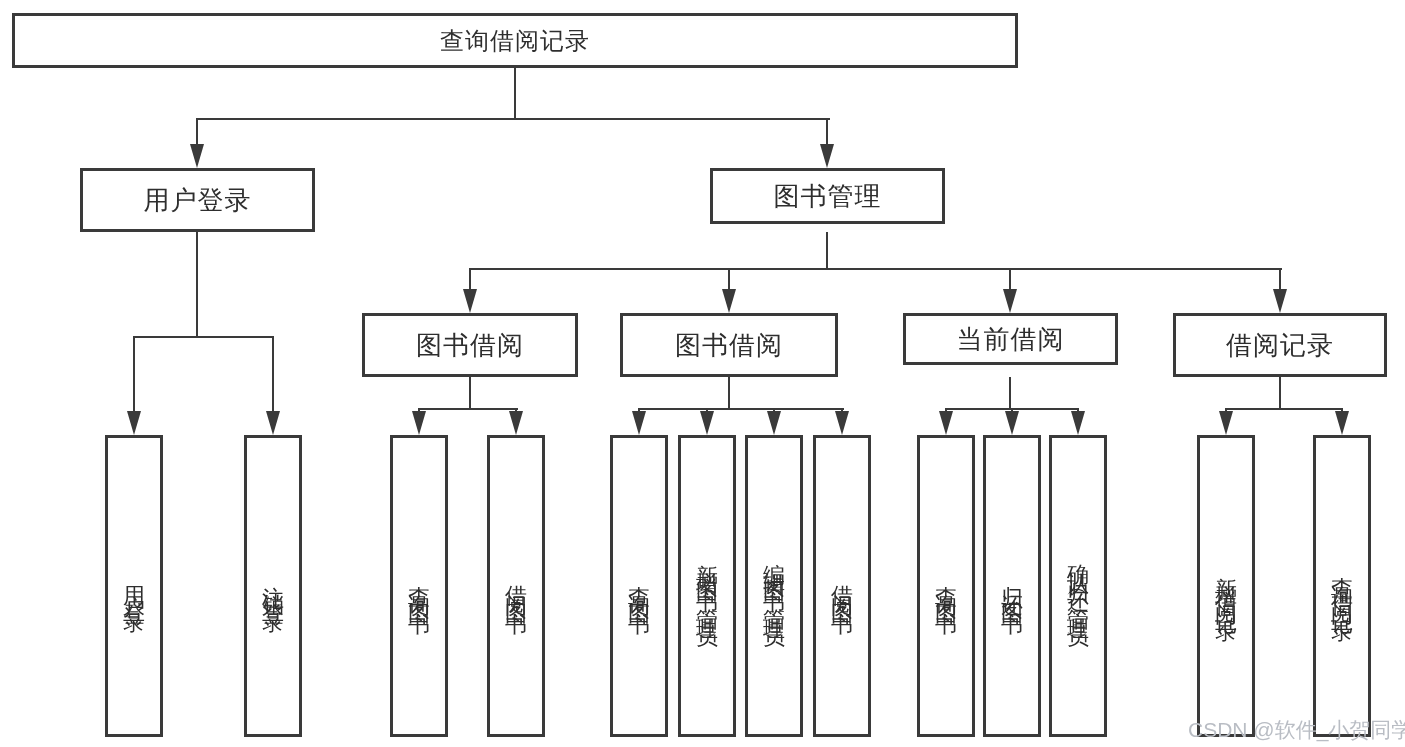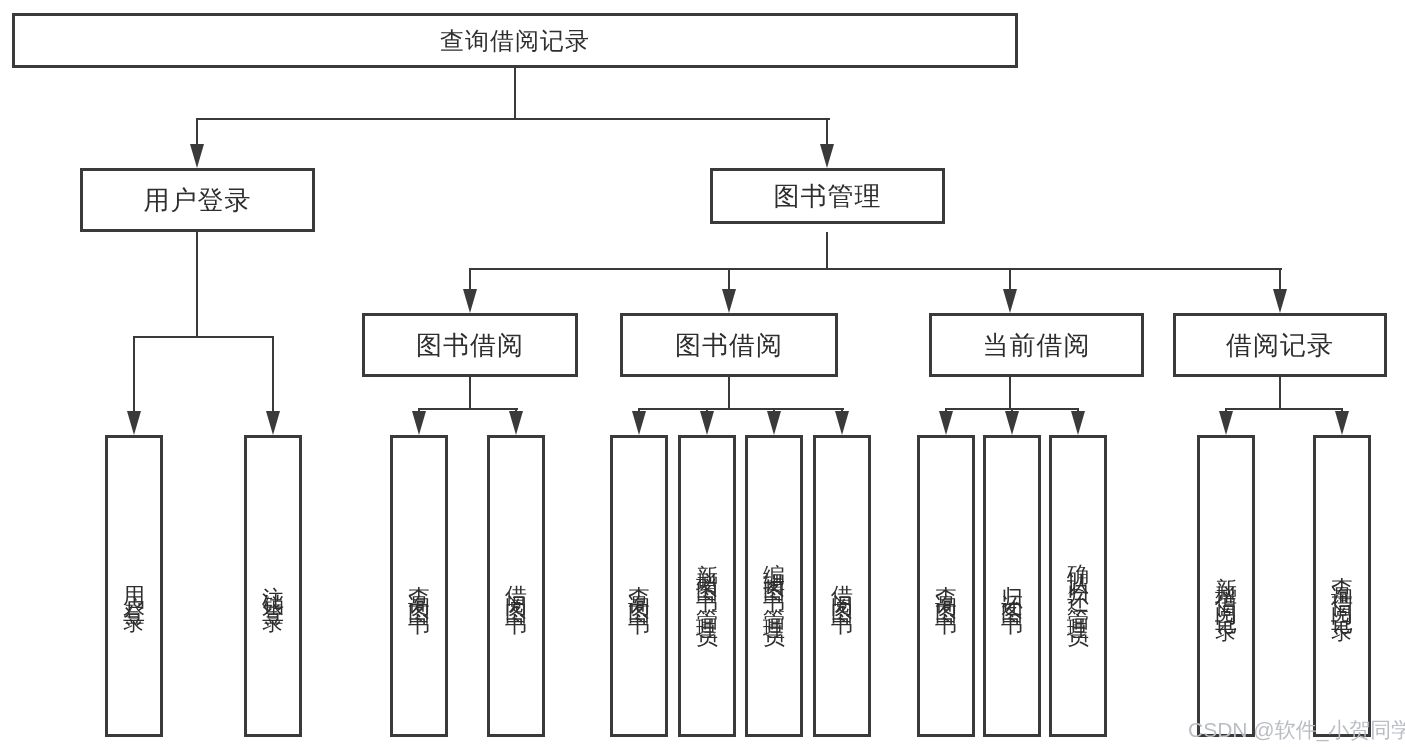--- a/index.html
+++ b/index.html
@@ -78,21 +78,21 @@
   <div class="arrow" style="left:463px;top:289px;"></div>
   <div class="line" style="left:728px;top:268px;width:2px;height:25px;"></div>
   <div class="arrow" style="left:722px;top:289px;"></div>
   <div class="line" style="left:1009px;top:268px;width:2px;height:25px;"></div>
   <div class="arrow" style="left:1003px;top:289px;"></div>
   <div class="line" style="left:1279px;top:268px;width:2px;height:25px;"></div>
   <div class="arrow" style="left:1273px;top:289px;"></div>
 
   <div class="box h" style="left:362px;top:313px;width:216px;height:64px;">图书借阅</div>
   <div class="box h" style="left:620px;top:313px;width:218px;height:64px;">图书借阅</div>
-  <div class="box h" style="left:929px;top:313px;width:215px;height:64px;">当前借阅</div>
+  <div class="box h" style="left:903px;top:313px;width:215px;height:52px;">当前借阅</div>
   <div class="box h" style="left:1173px;top:313px;width:214px;height:64px;">借阅记录</div>
 
   <div class="line" style="left:469px;top:377px;width:2px;height:32px;"></div>
   <div class="line" style="left:418px;top:408px;width:100px;height:2px;"></div>
   <div class="line" style="left:418px;top:408px;width:2px;height:7px;"></div>
   <div class="arrow" style="left:412px;top:411px;"></div>
   <div class="line" style="left:515px;top:408px;width:2px;height:7px;"></div>
   <div class="arrow" style="left:509px;top:411px;"></div>
 
   <div class="line" style="left:728px;top:377px;width:2px;height:32px;"></div>

